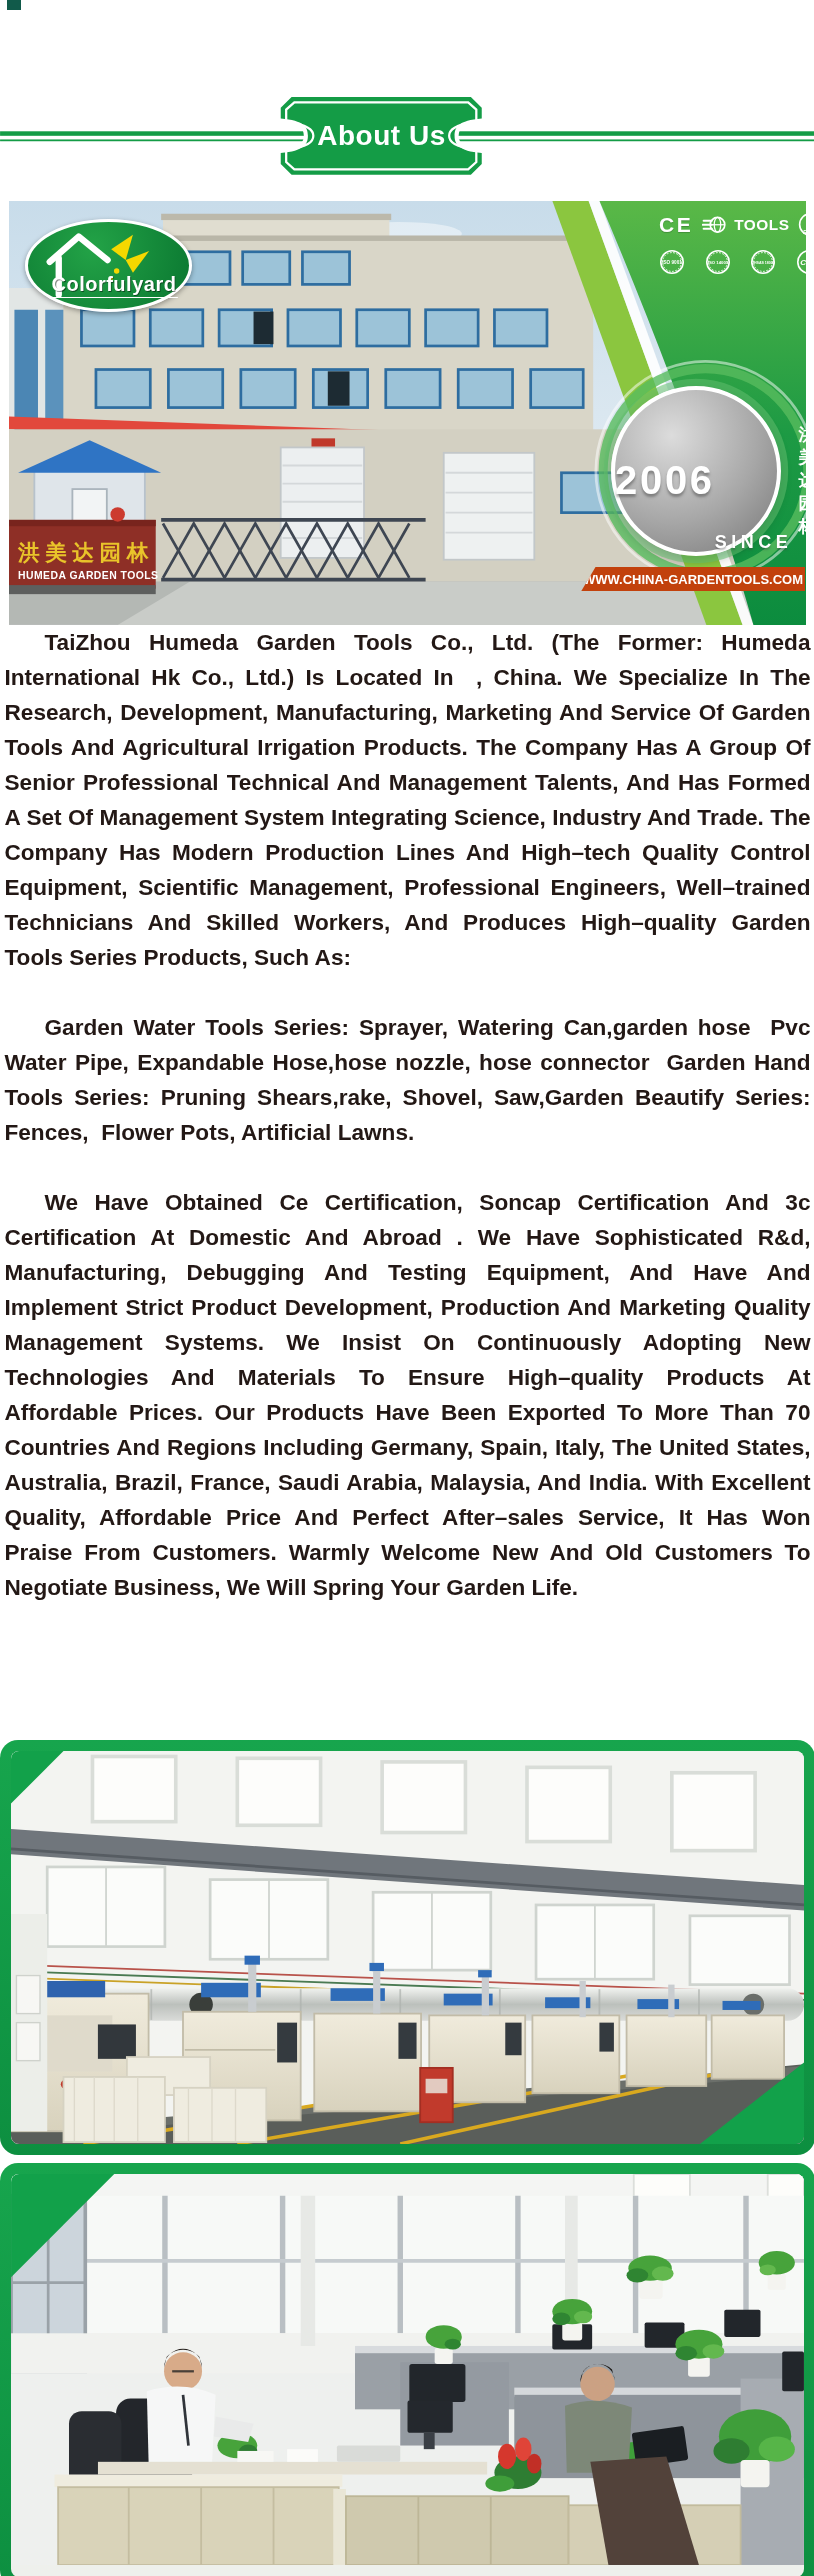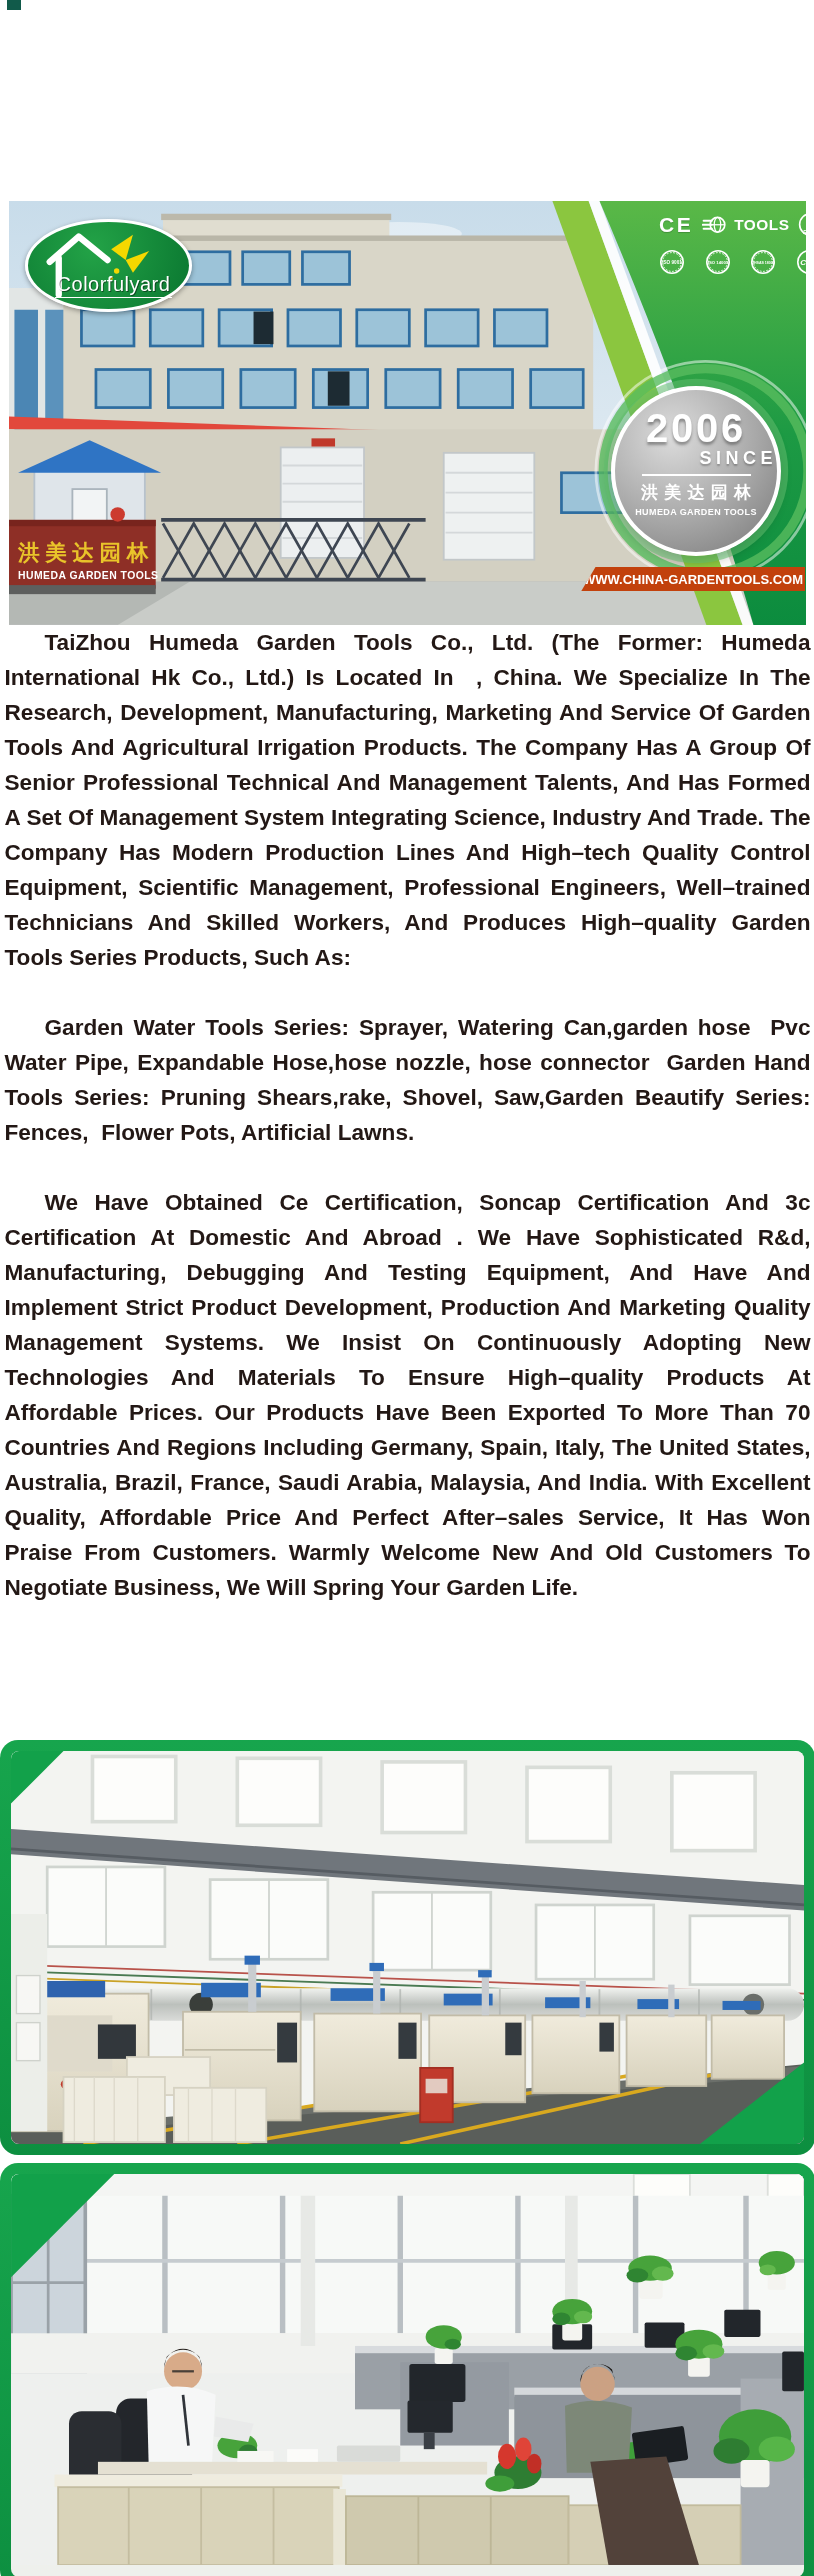--- a/index.html
+++ b/index.html
@@ -10,32 +10,32 @@
   .banner-label{position:absolute;left:281px;top:97px;width:201px;height:78px;
     display:flex;align-items:center;justify-content:center;
     color:#ffffff;font-size:28px;font-weight:bold;letter-spacing:0.5px;}
   
   .hero{position:absolute;left:9px;top:201px;width:797px;height:424px;overflow:hidden;background:#cfe0ec;}
   .hero svg.scene{position:absolute;left:0;top:0;}
   .logo{position:absolute;left:16.3px;top:18px;width:161px;height:87px;border-radius:50%;
     background:radial-gradient(circle at 40% 30%,#23a347,#0d7c33 85%);
     border:3.6px solid #ffffff;box-shadow:0 1.8px 5.4px rgba(0,0,0,.35);}
   .logo-word{position:absolute;left:50%;top:51px;transform:translateX(-46%);
-    color:#fff;font-weight:normal;font-size:20px;letter-spacing:0.5px;
+    color:#fff;font-weight:bold;font-size:20px;letter-spacing:0.5px;
     border-bottom:1.8px solid #fff;padding:0 1.8px 0.9px 1.8px;text-shadow:0.9px 0.9px 0 rgba(0,0,0,.45);white-space:nowrap;}
   .certs{position:absolute;left:650px;top:9px;width:163px;color:#fff;}
   .cert-row1{display:flex;align-items:center;gap:8.1px;height:29px;}
   .ce-text{font-size:21px;font-weight:bold;letter-spacing:2.7px;text-shadow:0 0.9px 0.9px rgba(0,0,0,.2);}
   .bsci-text{font-size:15.4px;font-weight:bold;letter-spacing:0.5px;}
   .cert-row2{display:flex;align-items:center;justify-content:space-between;margin-top:10px;}
   .since-badge{position:absolute;left:602px;top:185px;width:170px;height:170px;border-radius:50%;
     background:radial-gradient(circle at 35% 28%,#dcdcdc,#a7a7a7 55%,#818181 90%);
     border:4.5px solid #ffffff;
     box-shadow:0 0 0 7.2px rgba(96,190,110,.55),0 4.5px 11px rgba(0,0,0,.3);
-    display:flex;flex-direction:column;align-items:center;box-sizing:border-box;padding-top:18px;}
+    display:flex;flex-direction:row;align-items:center;box-sizing:border-box;padding-top:18px;}
   .since-year{font-size:40px;font-weight:bold;color:#fff;letter-spacing:2.7px;line-height:40px;
     text-shadow:0 2.7px 2.7px rgba(70,70,70,.5);}
   .since-label{font-size:18px;font-weight:bold;color:#fff;letter-spacing:4.5px;line-height:20px;
     align-self:flex-end;text-shadow:0 1.8px 1.8px rgba(70,70,70,.4);}
   .since-rule{width:109px;height:1.8px;background:#fff;margin:6.3px 0 5.4px;}
   .since-cn{font-size:17px;font-weight:bold;color:#fff;letter-spacing:6.3px;padding-left:6.3px;}
   .since-en{font-size:9px;font-weight:bold;color:#fff;letter-spacing:0.4px;margin-top:2.7px;}
   .website-strip{position:absolute;left:572px;top:366px;width:224px;height:24.4px;
     background:#c2410c;clip-path:polygon(14.5px 0,100% 0,100% 100%,0 100%);
     display:flex;align-items:center;justify-content:center;}
@@ -52,20 +52,32 @@
   .photo-inner{width:793px;height:100%;border-radius:8.1px;overflow:hidden;position:relative;background:#eef0ec;}
   .top-remnant{position:absolute;left:7.2px;top:0;width:13.6px;height:10px;background:#115a4a;}
 </style>
 </head>
 <body>
 
 <div class="page">
 
   <div class="top-remnant"></div>
 
+  <div class="banner-wrap">
+    <svg width="815" height="201" viewBox="0 0 900 222">
+      <rect x="0" y="145" width="900" height="5" fill="#149c46"></rect>
+      <rect x="0" y="154" width="900" height="2" fill="#149c46"></rect>
+      <g transform="translate(310,107)">
+        <path d="M12,0 H210 L222,12 V24 C196,26 192,34 192,43 C192,52 196,60 222,62 V74 L210,86 H12 L0,74 V62 C26,60 30,52 30,43 C30,34 26,26 0,24 V12 Z" fill="#ffffff" stroke="#ffffff" stroke-width="9"></path>
+        <path d="M12,0 H210 L222,12 V24 C196,26 192,34 192,43 C192,52 196,60 222,62 V74 L210,86 H12 L0,74 V62 C26,60 30,52 30,43 C30,34 26,26 0,24 V12 Z" fill="#149c46"></path>
+        <path d="M15,6 H207 L216,14 V28 C192,31 186,36 186,43 C186,50 192,55 216,58 V72 L207,80 H15 L6,72 V58 C30,55 36,50 36,43 C36,36 30,31 6,28 V14 Z" fill="none" stroke="#ffffff" stroke-width="2.5"></path>
+      </g>
+    </svg>
+    <div class="banner-label">About Us</div>
+  </div>
 
   <div class="hero">
     <svg class="scene" width="797" height="424" viewBox="0 0 880 468">
       <defs>
         <linearGradient id="sky" x1="0" y1="0" x2="0" y2="1">
           <stop offset="0" stop-color="#c8dcea"></stop>
             <stop offset="1" stop-color="#ecf2f6"></stop>
         </linearGradient>
         <linearGradient id="band" x1="0" y1="0" x2="0" y2="1">
           <stop offset="0" stop-color="#5ab847"></stop>

